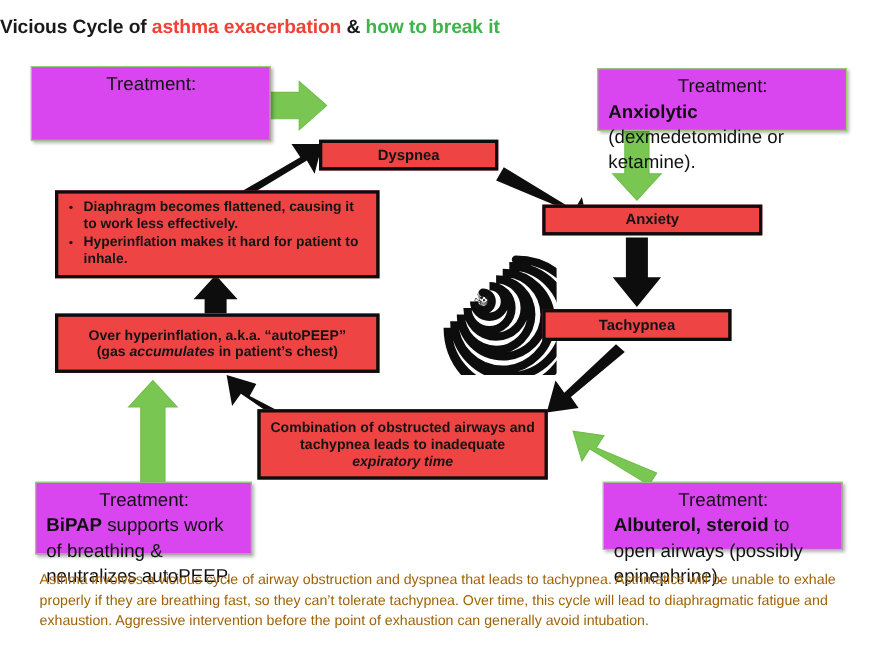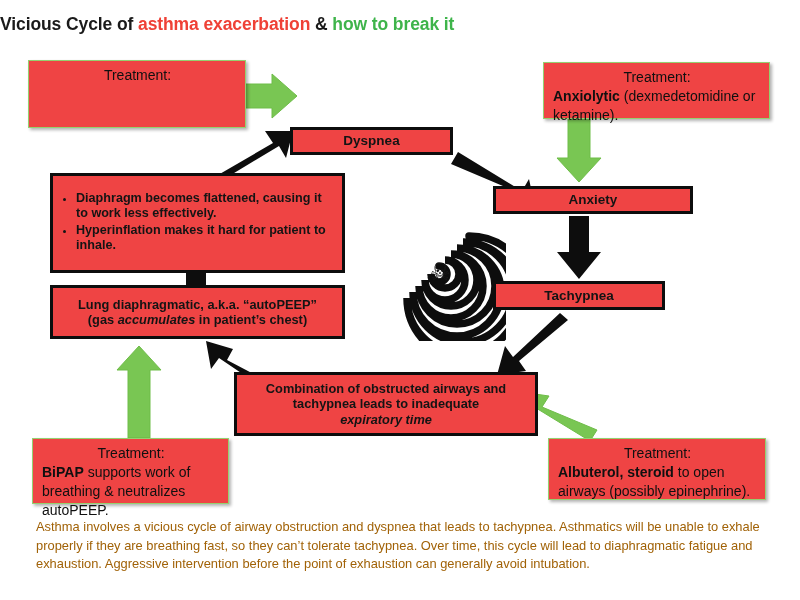--- a/index.html
+++ b/index.html
@@ -61,25 +61,25 @@
     text-align: center;
     font-weight: bold;
     color: #141414;
     line-height: 1.18;
   }
   .node-label { font-size: 13.5px; }
 
   .treat {
     position: absolute;
     box-sizing: border-box;
-    background: #ef4444;
+    background: #d946ef;
     border: 1px solid #95d070;
     box-shadow: 2px 2px 3px rgba(0,0,0,0.30);
     color: #101010;
-    font-size: 14px;
+    font-size: 17px;
     line-height: 1.35;
     padding: 5px 8px 6px 9px;
   }
   .treat .head {
     display: block;
     text-align: center;
   }
   .treat .body {
     display: block;
     text-align: left;
@@ -91,40 +91,40 @@
   #treat-fentanyl  { left: 28px;  top: 60px;  width: 218px; height: 68px; }
   #treat-anxiolytic{ left: 543px; top: 62px;  width: 227px; height: 57px; }
   #treat-bipap     { left: 32px;  top: 438px; width: 197px; height: 66px; }
   #treat-albuterol { left: 548px; top: 438px; width: 218px; height: 62px; }
 
   #node-dyspnea    { left: 290px; top: 127px; width: 163px; height: 28px; }
   #node-anxiety    { left: 493px; top: 186px; width: 200px; height: 28px; }
   #node-tachypnea  { left: 493px; top: 281px; width: 172px; height: 29px; }
 
   #node-diaphragm  {
-    left: 50px; top: 173px; width: 295px; height: 100px;
+    left: 50px; top: 173px; width: 295px; height: 80px;
     justify-content: flex-start;
     padding: 4px 8px 4px 6px;
     font-size: 12.6px;
   }
   #node-diaphragm ul {
     margin: 0; padding: 0 0 0 17px;
     text-align: left;
     list-style: disc;
   }
   #node-diaphragm li { margin: 0 0 2px 0; }
   #node-diaphragm li::marker { font-size: 11px; }
 
   #node-autopeep {
     left: 50px; top: 285px; width: 295px; height: 54px;
     font-size: 12.8px;
     flex-direction: column;
   }
   #node-combination {
-    left: 234px; top: 372px; width: 304px; height: 64px;
+    left: 234px; top: 372px; width: 264px; height: 64px;
     font-size: 12.8px;
     flex-direction: column;
   }
   .line { display: block; }
 
   
   #spiral {
     position: absolute;
     left: 372px; top: 207px;
     width: 134px; height: 134px;
@@ -235,21 +235,21 @@
   </div>
 
   <div class="node" id="node-diaphragm">
     <ul>
       <li>Diaphragm becomes flattened, causing it to work less effectively.</li>
       <li>Hyperinflation makes it hard for patient to inhale.</li>
     </ul>
   </div>
 
   <div class="node" id="node-autopeep">
-    <span class="line">Lung diaphragmatic, a.k.a. “autoPEEP”</span>
+    <span class="line">Over hyperinflation, a.k.a. “autoPEEP”</span>
     <span class="line"><span>(gas </span><i>accumulates</i><span> in patient’s chest)</span></span>
   </div>
 
   <div class="node" id="node-combination">
     <span class="line">Combination of obstructed airways and</span>
     <span class="line">tachypnea leads to inadequate</span>
     <i class="line">expiratory time</i>
   </div>
 
   <div class="treat" id="treat-fentanyl">

